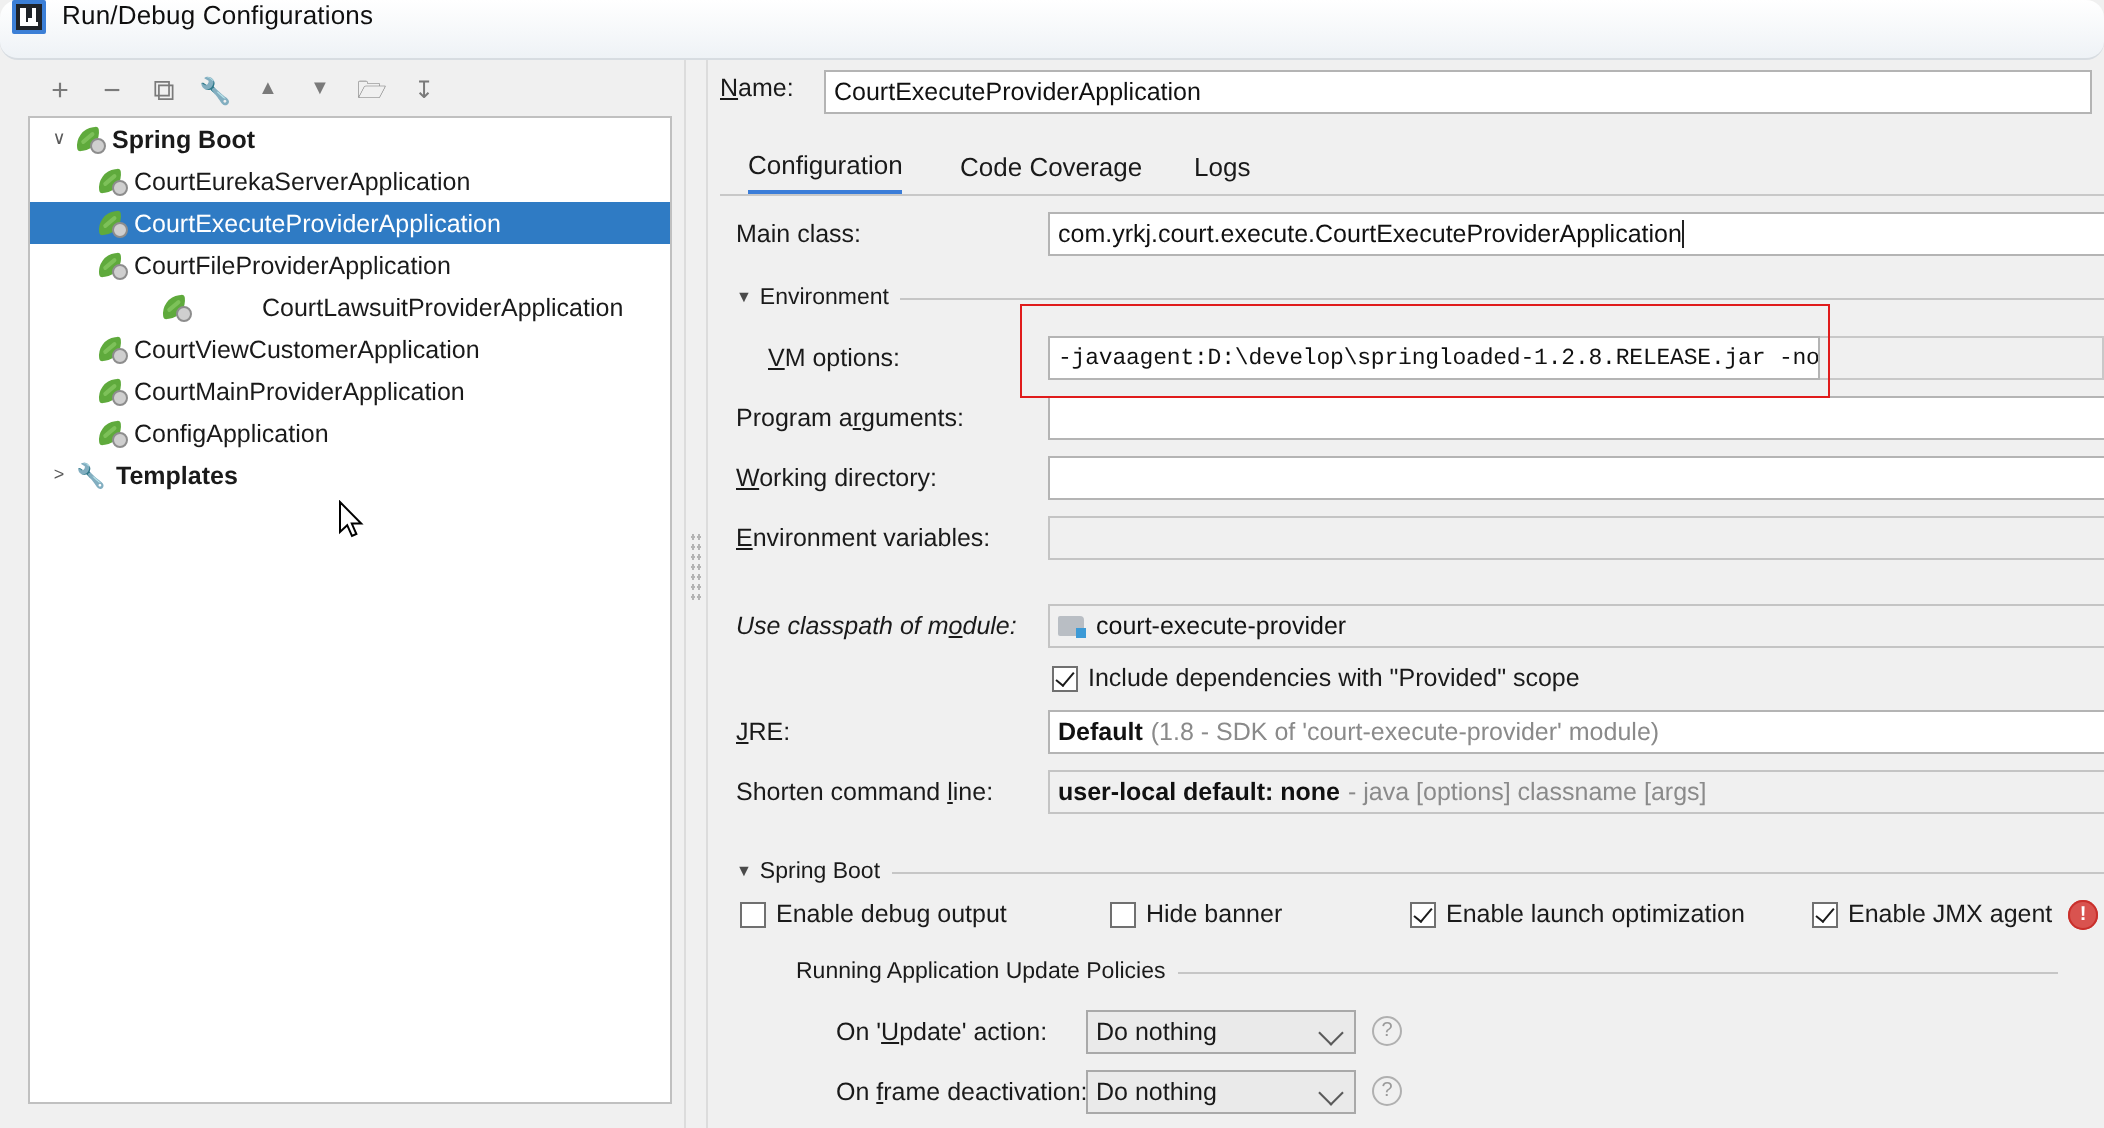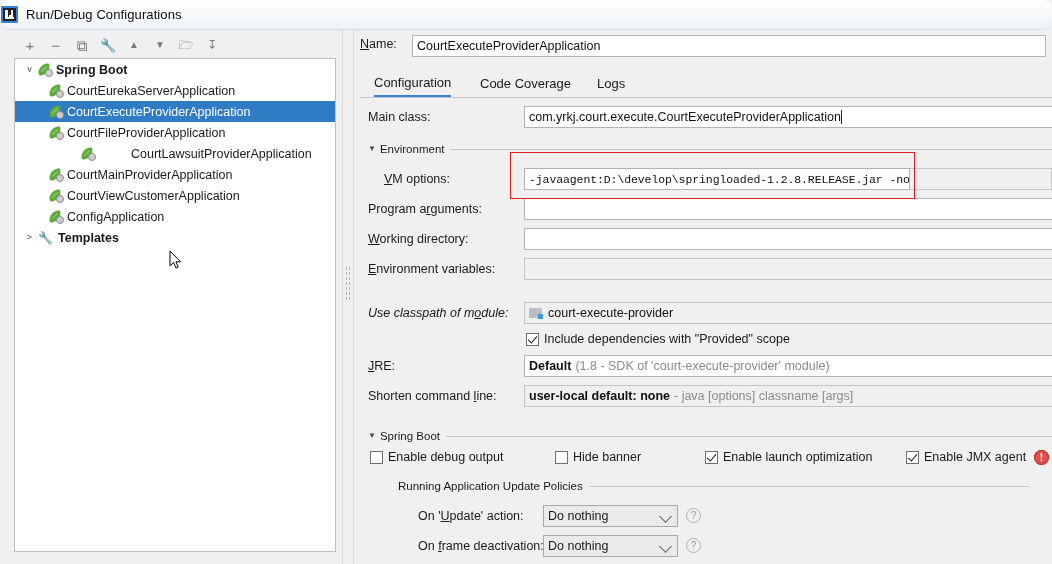--- a/index.html
+++ b/index.html
@@ -10,21 +10,21 @@
     font-size:12.5px;color:#1a1a1a;
     -webkit-font-smoothing:antialiased;
   }
   #app{position:relative;width:1052px;height:564px;overflow:hidden;background:#f0f0f0;}
 
   
   .titlebar{
     position:absolute;left:0;top:0;width:1052px;height:30px;
     background:linear-gradient(to bottom,#ffffff 0%,#f6f8fa 55%,#eef2f6 100%);
     border-bottom:1px solid #d7dce1;
-    display:flex;align-items:center;padding-left:1px;box-sizing:border-box;border-radius:9px;
+    display:flex;align-items:flex-start;padding-left:6px;box-sizing:border-box;border-radius:9px;
   }
   .ij-logo{
     width:17px;height:17px;flex:0 0 auto;border:2px solid #3c7fd6;
     background:#1f2328;position:relative;box-sizing:border-box;border-radius:1px;
   }
   .ij-logo::before{
     content:"";position:absolute;left:2px;top:2px;width:3px;height:7px;background:#fff;
   }
   .ij-logo::after{
     content:"";position:absolute;left:6px;top:2px;width:4px;height:7px;
@@ -259,30 +259,30 @@
           </span>
         <span class="tlabel">CourtLawsuitProviderApplication</span>
       </div>
 
       <div class="trow" style="padding-left:6px;">
         <span class="tindent"></span>
         <span class="spring-ic">
             <span class="leaf"></span>
             <span class="gear"></span>
           </span>
+        <span class="tlabel">CourtViewCustomerApplication</span>
+      </div>
+
+      <div class="trow" style="padding-left:6px;">
+        <span class="tindent"></span>
+        <span class="spring-ic">
+            <span class="leaf"></span>
+            <span class="gear"></span>
+          </span>
         <span class="tlabel">CourtMainProviderApplication</span>
-      </div>
-
-      <div class="trow" style="padding-left:6px;">
-        <span class="tindent"></span>
-        <span class="spring-ic">
-            <span class="leaf"></span>
-            <span class="gear"></span>
-          </span>
-        <span class="tlabel">CourtViewCustomerApplication</span>
       </div>
 
       <div class="trow" style="padding-left:6px;">
         <span class="tindent"></span>
         <span class="spring-ic">
             <span class="leaf"></span>
             <span class="gear"></span>
           </span>
         <span class="tlabel">ConfigApplication</span>
       </div>

